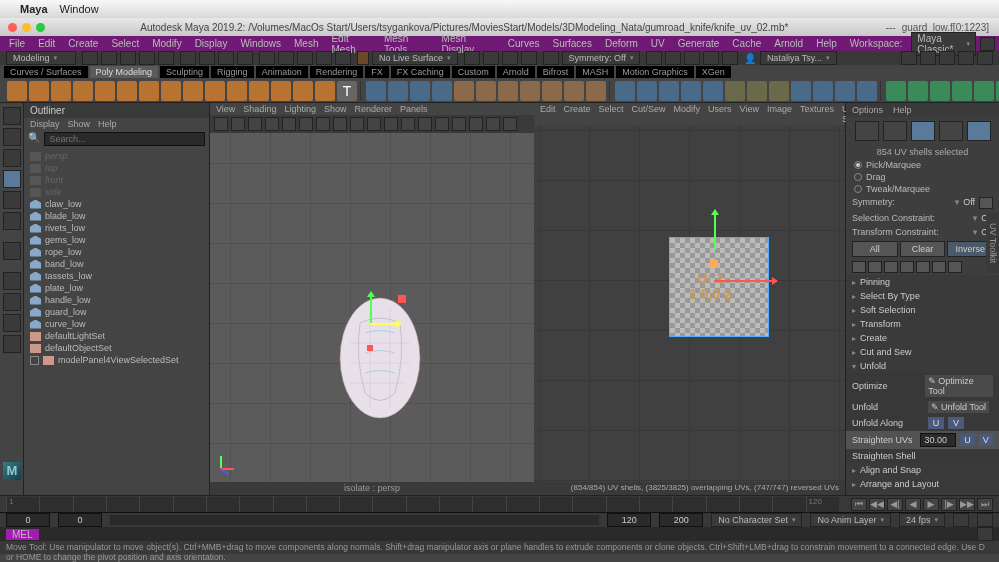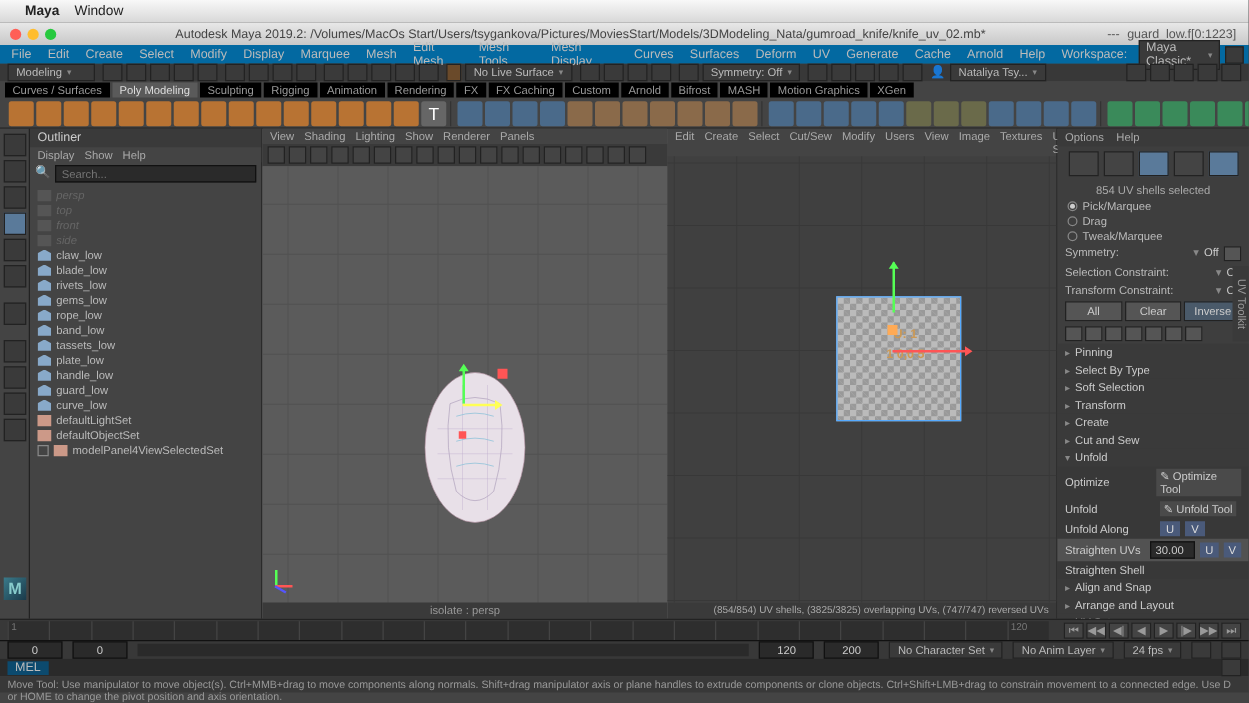--- a/index.html
+++ b/index.html
@@ -8,21 +8,21 @@
 .macbar .left { display:flex; gap:12px; align-items:center;}
 .macbar .right { margin-left:auto; display:flex; gap:10px; align-items:center;}
 .mac-icon { width:14px; height:14px; background:#555; border-radius:2px; display:inline-block;}
 .apple { font-size:13px; }
 .titlestrip { height:18px; background:linear-gradient(#e8e8e8,#c8c8c8); display:flex; align-items:center; color:#333; font-size:10px; }
 .titlestrip .dots { display:flex; gap:5px; padding:0 8px;}
 .titlestrip .dot { width:9px; height:9px; border-radius:50%; }
 .red{background:#ff5f56;} .yel{background:#ffbd2e;} .grn{background:#27c93f;}
 .titlestrip .title{flex:1; text-align:center; color:#444;}
 .titlestrip .sel{padding:0 10px; color:#555; display:flex; align-items:center; gap:6px;}
-.menubar { height:15px; background:#0369a1; display:flex; align-items:center; padding:0 4px; gap:3px;}
+.menubar { height:15px; background:#701a75; display:flex; align-items:center; padding:0 4px; gap:3px;}
 .menubar span{ padding:0 5px; color:#bbb; font-size:10px;}
 .menubar .ws{ margin-left:auto; display:flex; align-items:center; gap:4px;}
 .dd{ background:#3a3a3a; border:1px solid #222; padding:1px 6px; color:#bbb; font-size:9px; display:inline-flex; align-items:center; gap:4px;}
 .dd::after{content:"▾"; font-size:7px; color:#888;}
 .statusline { height:14px; background:#383838; display:flex; align-items:center; padding:0 6px; gap:6px;}
 .statusline .seg{display:flex; align-items:center; gap:3px;}
 .tbtn{ width:16px; height:14px; background:#3a3a3a; border:1px solid #222; display:inline-block;}
 .tabsrow{ height:14px; background:#444; display:flex; align-items:center; gap:2px; padding:0 4px;}
 .tab{ padding:1px 6px; background:#000000; color:#999; font-size:9px;}
 .tab.active{ background:#5a5a5a; color:#ddd;}
@@ -67,21 +67,21 @@
 .uv-canvas{ flex:1; position:relative; background:#404040; background-image:
   linear-gradient(#383838 1px,transparent 1px),
   linear-gradient(90deg,#383838 1px,transparent 1px);
   background-size:50px 50px; background-position:5px 5px;}
 .uvshell{position:absolute; left:135px; top:112px; width:100px; height:100px;
   background-image:
     linear-gradient(45deg,#999 25%,transparent 25%,transparent 75%,#999 75%),
     linear-gradient(45deg,#999 25%,transparent 25%,transparent 75%,#999 75%);
   background-size:10px 10px; background-position:0 0,5px 5px; background-color:#bbb;
   border:1px solid #5af;}
-.uvtag{position:absolute; left:155px; top:135px; color:#c95; font-size:10px; font-weight:bold; text-align:center; line-height:16px;margin-left:20px;}
+.uvtag{position:absolute; left:155px; top:145px; color:#c95; font-size:14px; font-weight:bold; text-align:center; line-height:16px;}
 .uvgiz{position:absolute; left:180px; top:85px;}
 .uv-foot{height:13px; background:#3a3a3a; color:#aaa; font-size:8px; text-align:right; padding:1px 6px;}
 .rpanel{ width:153px; background:#3e3e3e; display:flex; flex-direction:column; font-size:9px;}
 .rp-tabs{ background:#3a3a3a; padding:2px 6px; display:flex; gap:10px; color:#aaa;}
 .modebtns{display:flex; gap:4px; justify-content:center; padding:4px;}
 .mbtn{width:24px; height:20px; border:1px solid #222; background:#444;}
 .mbtn.on{background:#5a7a9a;}
 .sel-info{text-align:center; color:#aaa; padding:2px;}
 .radio-row{display:flex; align-items:center; gap:4px; padding:1px 8px; color:#bbb;}
 .radio{width:8px; height:8px; border:1px solid #888; border-radius:50%; display:inline-block;}
@@ -106,21 +106,21 @@
 .timeslider{ height:17px; background:#383838; display:flex; align-items:center; position:relative; border-top:1px solid #222;}
 .ts-track{flex:1; height:15px; background:#2e2e2e; position:relative; margin:0 6px;}
 .ts-ticks{position:absolute; inset:0; display:flex;}
 .ts-ticks span{flex:1; border-left:1px solid #444; color:#777; font-size:8px; padding-left:2px;}
 .ts-controls{display:flex; gap:2px; padding:0 6px;}
 .ts-btn{width:16px; height:13px; background:#444; border:1px solid #222; color:#999; font-size:9px; text-align:center;}
 .rangebar{height:15px; background:#383838; display:flex; align-items:center; gap:8px; padding:0 6px; border-top:1px solid #111;}
 .rfield{width:44px; background:#2a2a2a; border:1px solid #111; color:#ccc; text-align:center; padding:1px; font-size:9px;}
 .rtrack{flex:1; height:10px; background:#2a2a2a;}
 .cmdline{height:14px; background:#2a2a2a; display:flex; align-items:center; padding:0 6px;}
-.cmdline .mel{background:#0c4a6e; padding:0 6px; color:#bbb; margin-right:6px;}
+.cmdline .mel{background:#a21caf; padding:0 6px; color:#bbb; margin-right:6px;}
 .helpline{height:13px; background:#383838; padding:1px 6px; color:#999; font-size:8.5px;}
 .mlogo{ width:18px; height:18px; background:linear-gradient(135deg,#3a7a8a,#1a3a4a); position:absolute; left:3px; bottom:32px; color:#8cc; font-size:13px; font-weight:bold; text-align:center; line-height:18px;}
 </style>
 </head>
 <body>
 
 <div class="macbar">
   <div class="left">
     <span class="apple"></span>
     <b>Maya</b>
@@ -138,21 +138,21 @@
   <div class="sel">--- <span>guard_low.f[0:1223]</span></div>
 </div>
 
 <div class="menubar">
   <span>File</span>
   <span>Edit</span>
   <span>Create</span>
   <span>Select</span>
   <span>Modify</span>
   <span>Display</span>
-  <span>Marquee</span>
+  <span>Windows</span>
   <span>Mesh</span>
   <span>Edit Mesh</span>
   <span>Mesh Tools</span>
   <span>Mesh Display</span>
   <span>Curves</span>
   <span>Surfaces</span>
   <span>Deform</span>
   <span>UV</span>
   <span>Generate</span>
   <span>Cache</span>
@@ -462,21 +462,21 @@
       <span>Users</span>
       <span>View</span>
       <span>Image</span>
       <span>Textures</span>
       <span>UV Sets</span>
       <span>Panels</span>
     </div>
     <div class="uv-canvas">
       <div class="uvshell"></div>
       <div class="uvtag">
-        <span>U: 1</span><br><span>1 0,0 5</span>
+        <span>U: 1</span><br><span>1 0,0 2</span>
       </div>
       <div class="uvgiz">
         <div style="position:absolute;width:2px;height:40px;background:#5f5;top:0"></div>
         <div style="position:absolute;top:-5px;left:-3px;border:4px solid transparent;border-bottom:6px solid #5f5"></div>
         <div style="position:absolute;height:2px;width:60px;background:#f55;top:70px;left:0"></div>
         <div style="position:absolute;top:67px;left:58px;border:4px solid transparent;border-left:6px solid #f55"></div>
         <div style="position:absolute;width:8px;height:8px;background:#fa5;top:50px;left:-4px"></div>
       </div>
     </div>
     <div class="uv-foot">(854/854) UV shells, (3825/3825) overlapping UVs, (747/747) reversed UVs</div>

